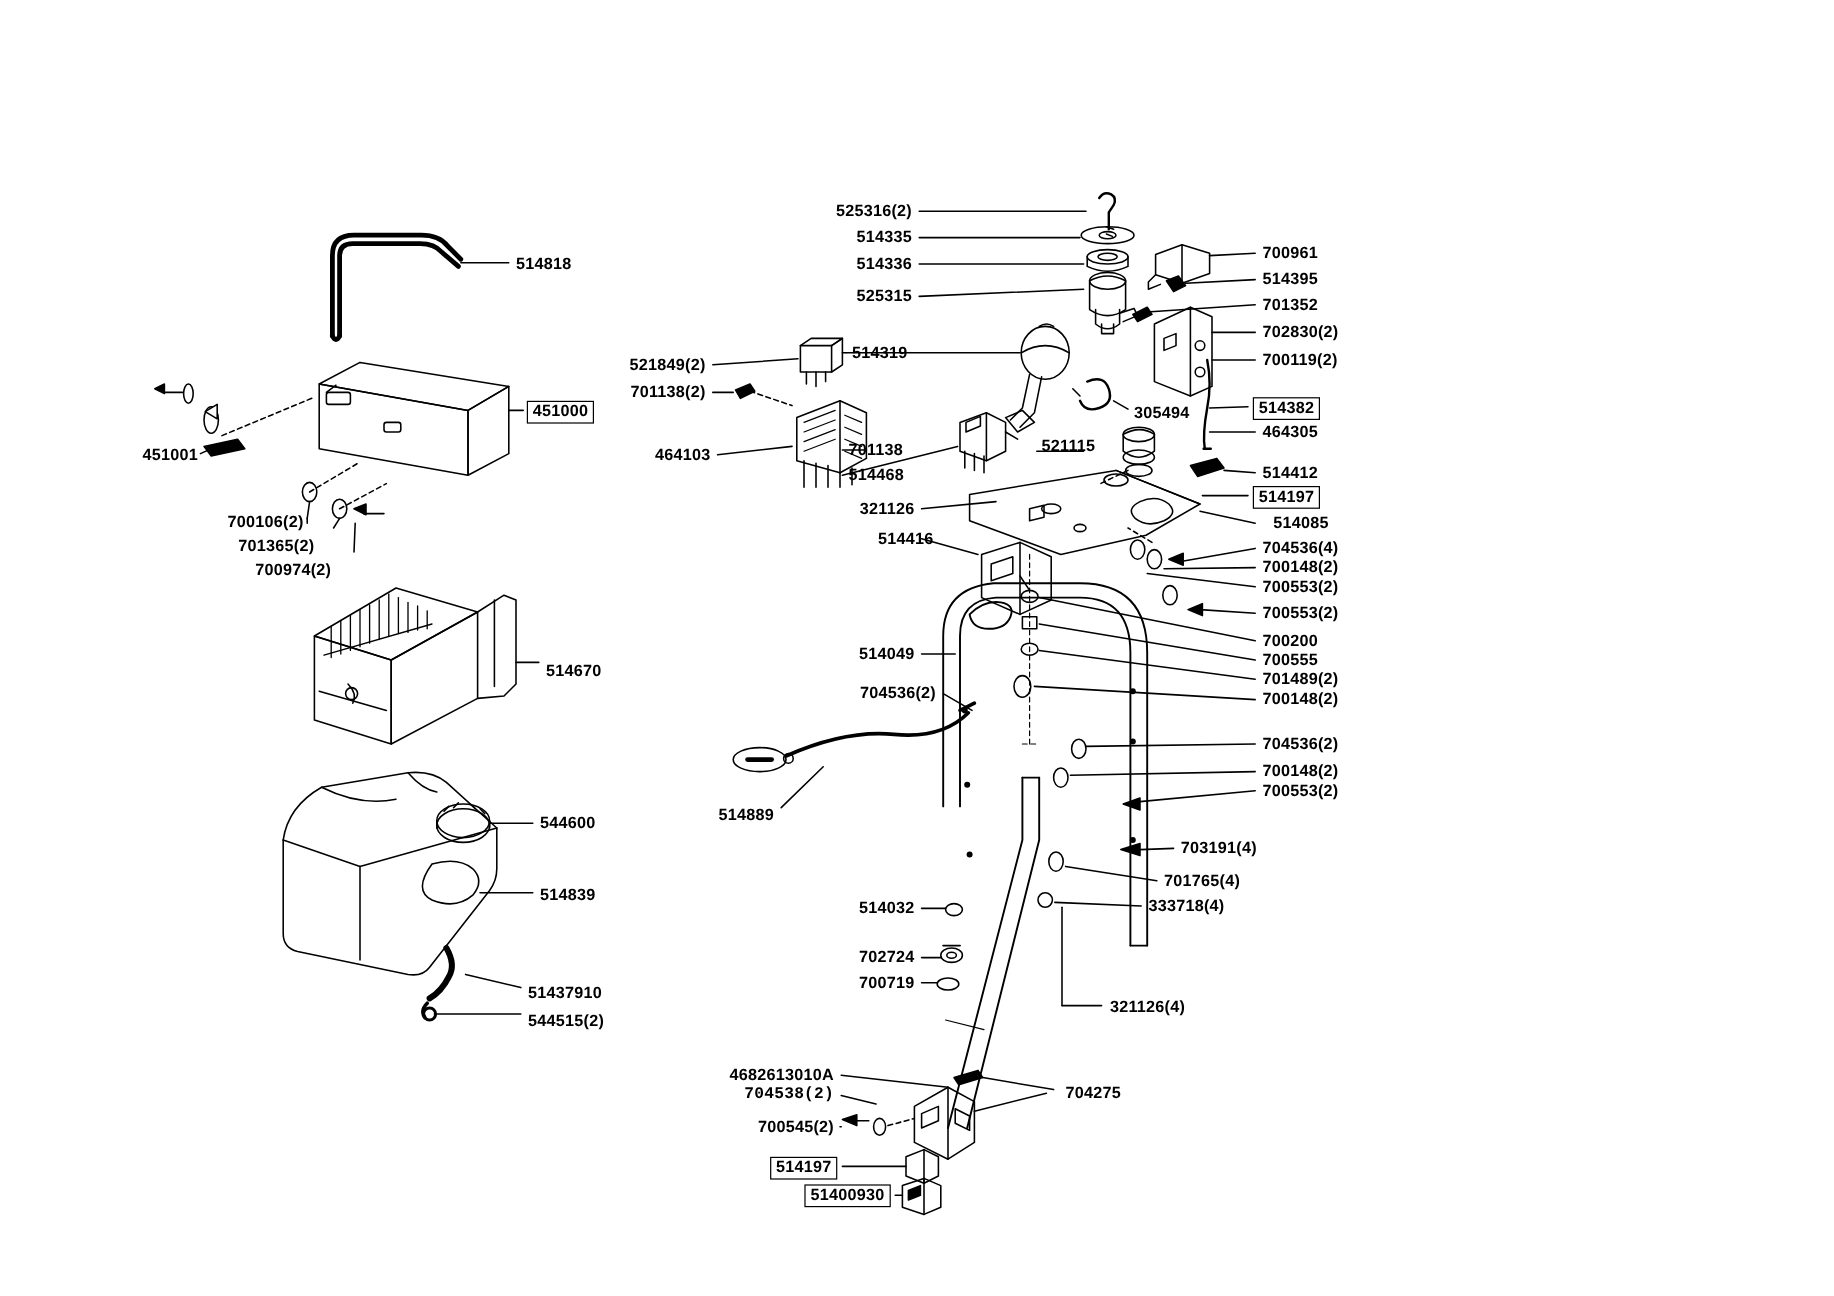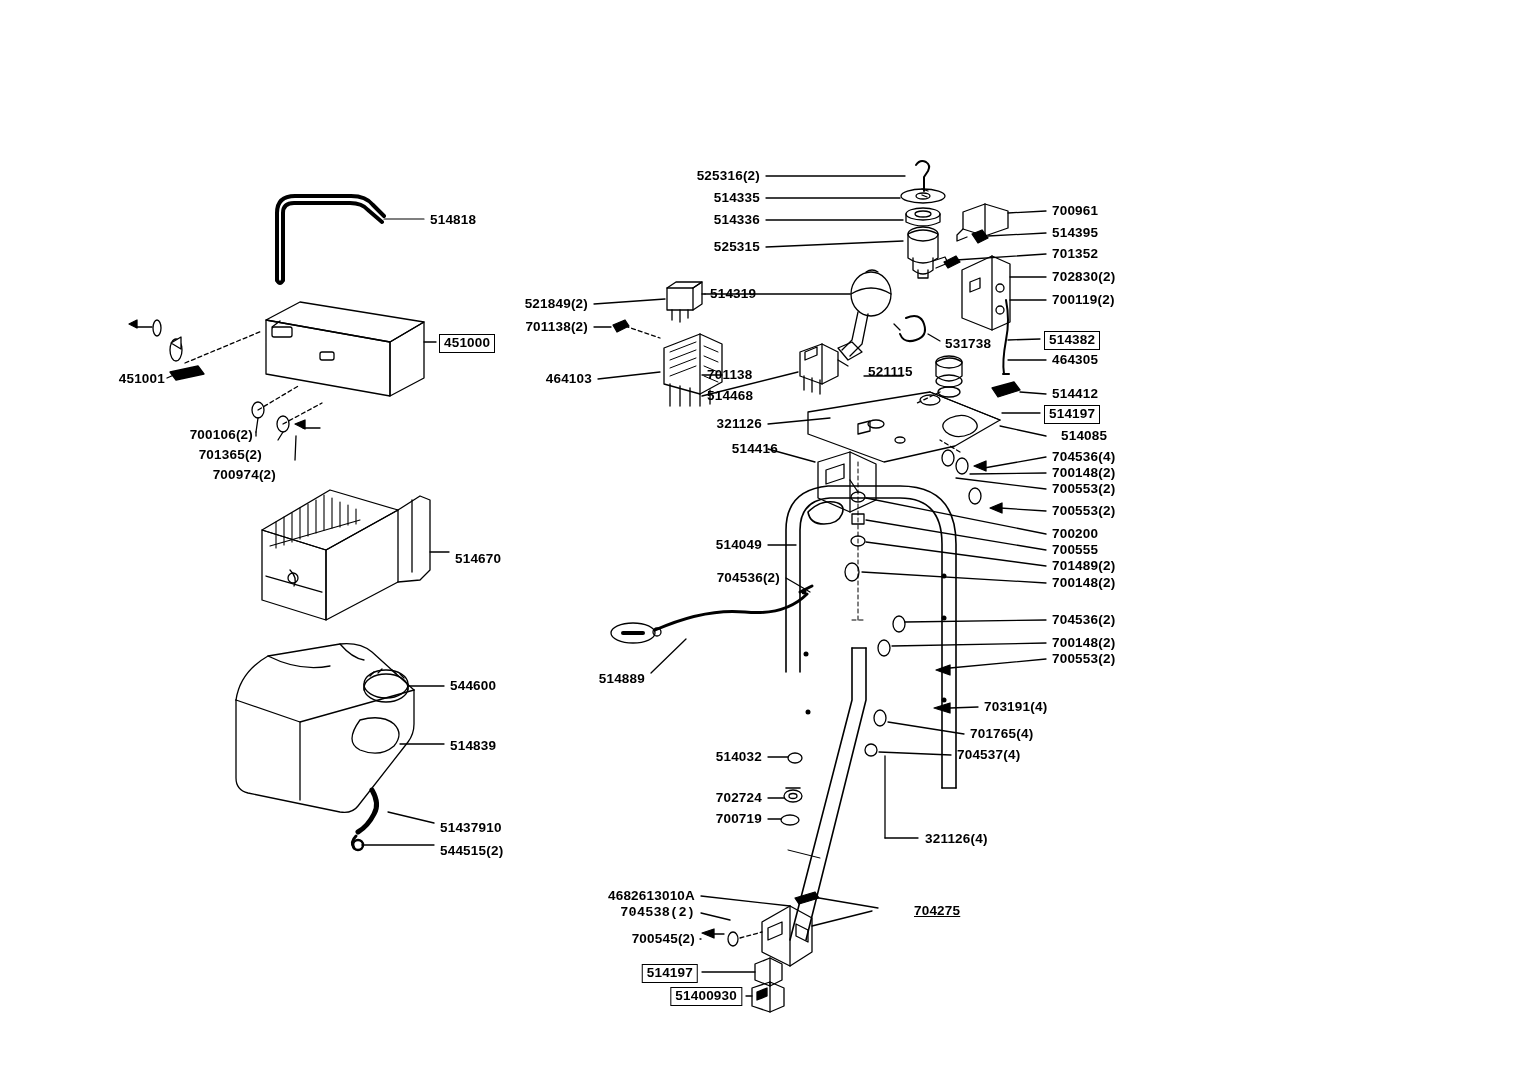--- a/index.html
+++ b/index.html
@@ -369,40 +369,40 @@
   <div class="lbl r" style="left:760px;top:213px;"><span>514336</span></div>
   <div class="lbl r" style="left:760px;top:240px;"><span>525315</span></div>
 
   <div class="lbl" style="left:1052px;top:204px;"><span>700961</span></div>
   <div class="lbl" style="left:1052px;top:226px;"><span>514395</span></div>
   <div class="lbl" style="left:1052px;top:247px;"><span>701352</span></div>
   <div class="lbl" style="left:1052px;top:270px;"><span>702830(2)</span></div>
   <div class="lbl" style="left:1052px;top:293px;"><span>700119(2)</span></div>
   <div class="lbl boxed" style="left:1044px;top:331px;"><span>514382</span></div>
   <div class="lbl" style="left:1052px;top:353px;"><span>464305</span></div>
-  <div class="lbl" style="left:945px;top:337px;"><span>531738</span></div>
+  <div class="lbl" style="left:945px;top:337px;"><span>305494</span></div>
   <div class="lbl" style="left:1052px;top:387px;"><span>514412</span></div>
   <div class="lbl boxed" style="left:1044px;top:405px;"><span>514197</span></div>
   <div class="lbl" style="left:1061px;top:429px;"><span>514085</span></div>
   <div class="lbl" style="left:1052px;top:450px;"><span>704536(4)</span></div>
   <div class="lbl" style="left:1052px;top:466px;"><span>700148(2)</span></div>
   <div class="lbl" style="left:1052px;top:482px;"><span>700553(2)</span></div>
   <div class="lbl" style="left:1052px;top:504px;"><span>700553(2)</span></div>
   <div class="lbl" style="left:1052px;top:527px;"><span>700200</span></div>
   <div class="lbl" style="left:1052px;top:543px;"><span>700555</span></div>
   <div class="lbl" style="left:1052px;top:559px;"><span>701489(2)</span></div>
   <div class="lbl" style="left:1052px;top:576px;"><span>700148(2)</span></div>
   <div class="lbl" style="left:1052px;top:613px;"><span>704536(2)</span></div>
   <div class="lbl" style="left:1052px;top:636px;"><span>700148(2)</span></div>
   <div class="lbl" style="left:1052px;top:652px;"><span>700553(2)</span></div>
   <div class="lbl" style="left:984px;top:700px;"><span>703191(4)</span></div>
   <div class="lbl" style="left:970px;top:727px;"><span>701765(4)</span></div>
-  <div class="lbl" style="left:957px;top:748px;"><span>704537(4)</span></div>
+  <div class="lbl" style="left:957px;top:748px;"><span>333718(4)</span></div>
   <div class="lbl" style="left:925px;top:832px;"><span>321126(4)</span></div>
-  <div class="lbl" style="left:914px;top:904px;text-decoration:underline;"><span>704275</span></div>
+  <div class="lbl" style="left:888px;top:904px;"><span>704275</span></div>
 
   <div class="lbl" style="left:430px;top:213px;"><span>514818</span></div>
   <div class="lbl boxed" style="left:439px;top:334px;"><span>451000</span></div>
   <div class="lbl r" style="left:165px;top:372px;"><span>451001</span></div>
   <div class="lbl r" style="left:253px;top:428px;"><span>700106(2)</span></div>
   <div class="lbl r" style="left:262px;top:448px;"><span>701365(2)</span></div>
   <div class="lbl r" style="left:276px;top:468px;"><span>700974(2)</span></div>
   <div class="lbl" style="left:455px;top:552px;"><span>514670</span></div>
   <div class="lbl" style="left:450px;top:679px;"><span>544600</span></div>
   <div class="lbl" style="left:450px;top:739px;"><span>514839</span></div>

